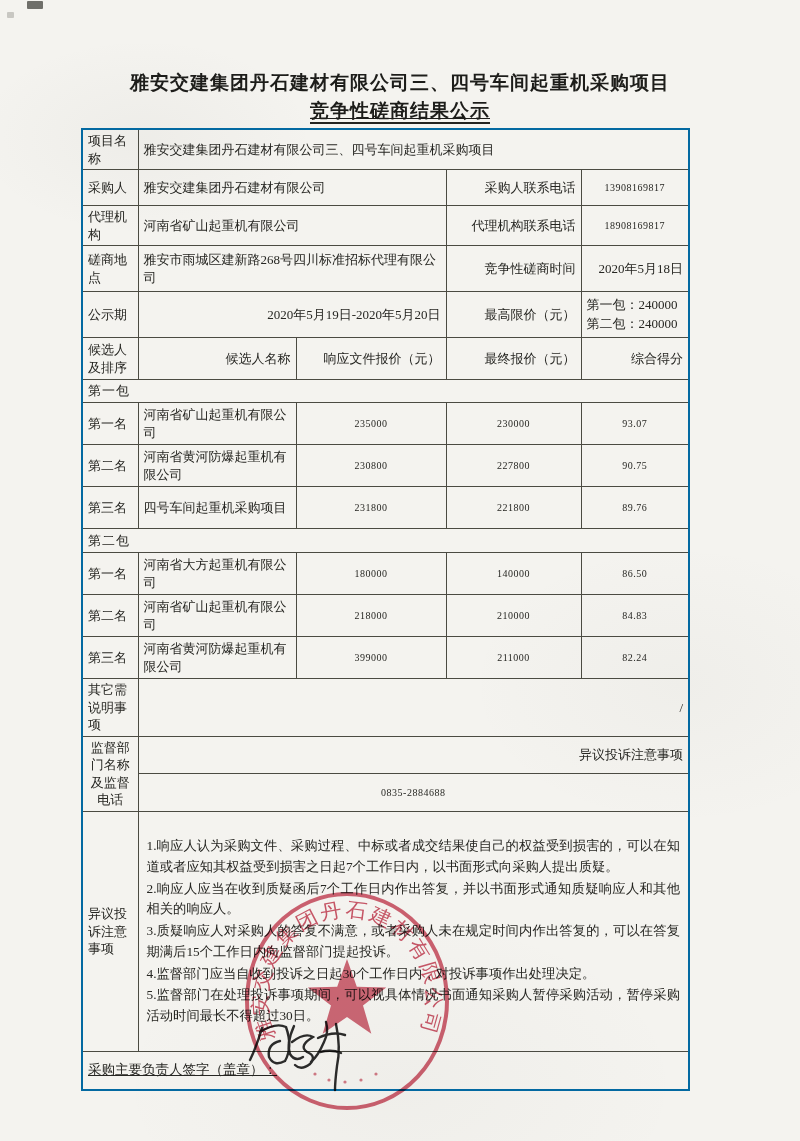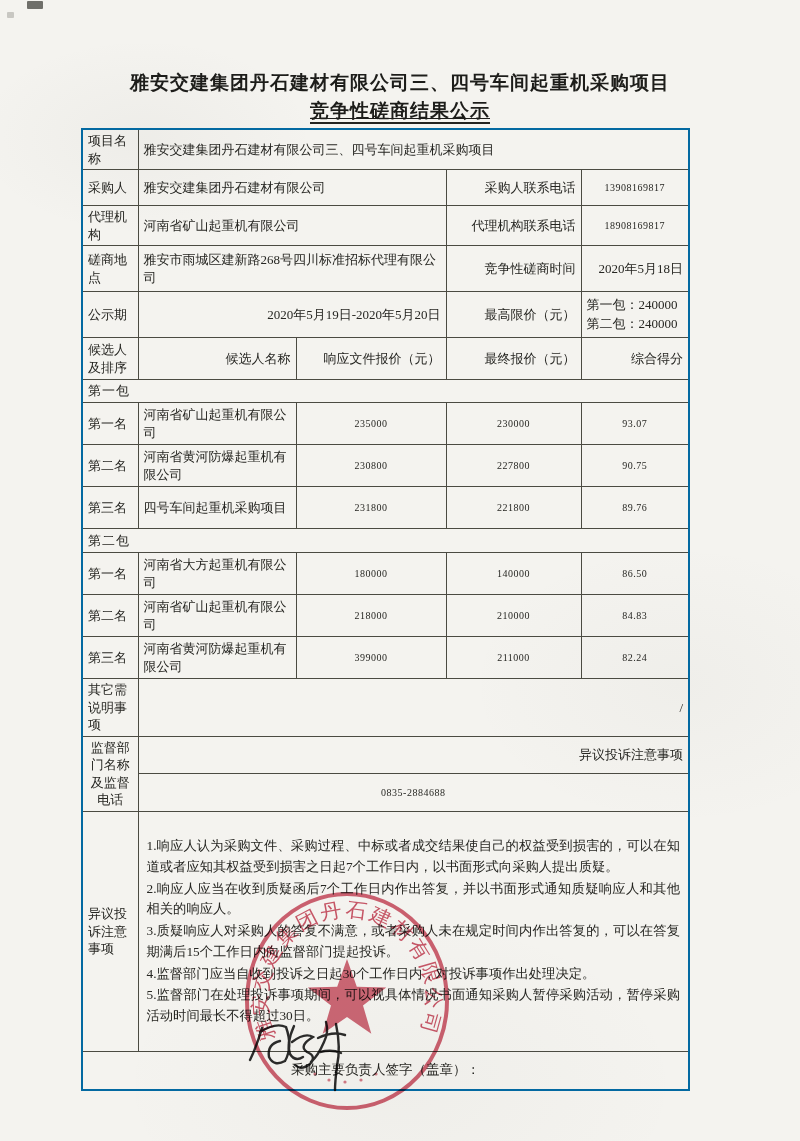--- a/index.html
+++ b/index.html
@@ -33,21 +33,21 @@
   table.doc td { border:1px solid #4b4b42; padding:2px 5px; vertical-align:middle;
     line-height:1.35; word-break:break-all; }
   td.lbl   { text-align:left; padding-left:3px; padding-right:2px; }
   td.lblc  { text-align:center; padding-left:2px; padding-right:2px; }
   td.left  { text-align:left; padding-left:7px; }
   td.ctr   { text-align:right; }
   td.num   { text-align:center; letter-spacing:.5px; font-size:10px; }
   td.pkg   { text-align:left; letter-spacing:1px; }
   td.notice{ text-align:left; padding:10px 12px 10px 8px; vertical-align:middle; }
   td.notice .item { margin:1px 3px; line-height:1.56; font-size:13.3px; text-align:justify; }
-  td.sig   { text-align:center; padding-left:5px; font-size:13.5px; }
+  td.sig   { text-align:left; padding-left:5px; font-size:13.5px;text-decoration:underline; }
   .two-line span { display:block; line-height:1.45; }
 
   svg.seal { position:absolute; left:237px; top:888px; width:220px; height:226px;
     mix-blend-mode:multiply; opacity:.92; }
   svg.signature { position:absolute; left:230px; top:1008px; width:150px; height:88px;
     mix-blend-mode:multiply; }
 </style>
 </head>
 <body>
 

